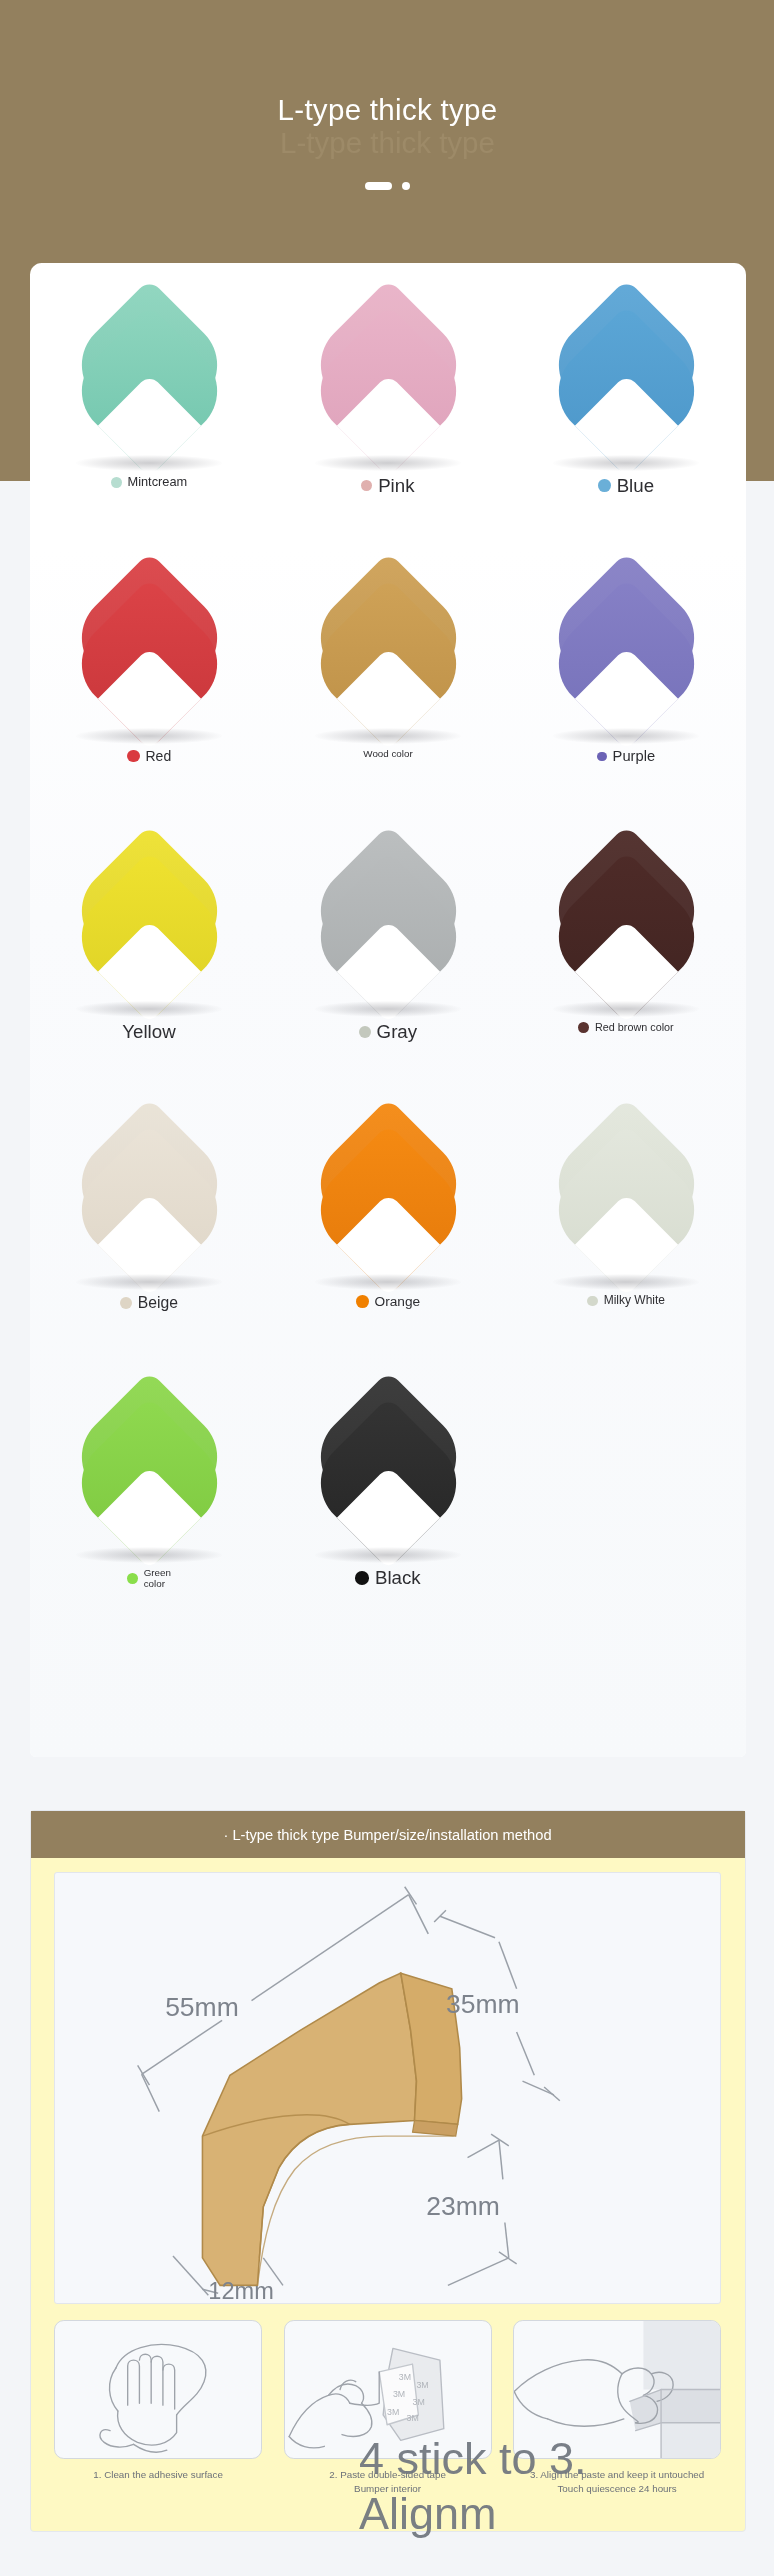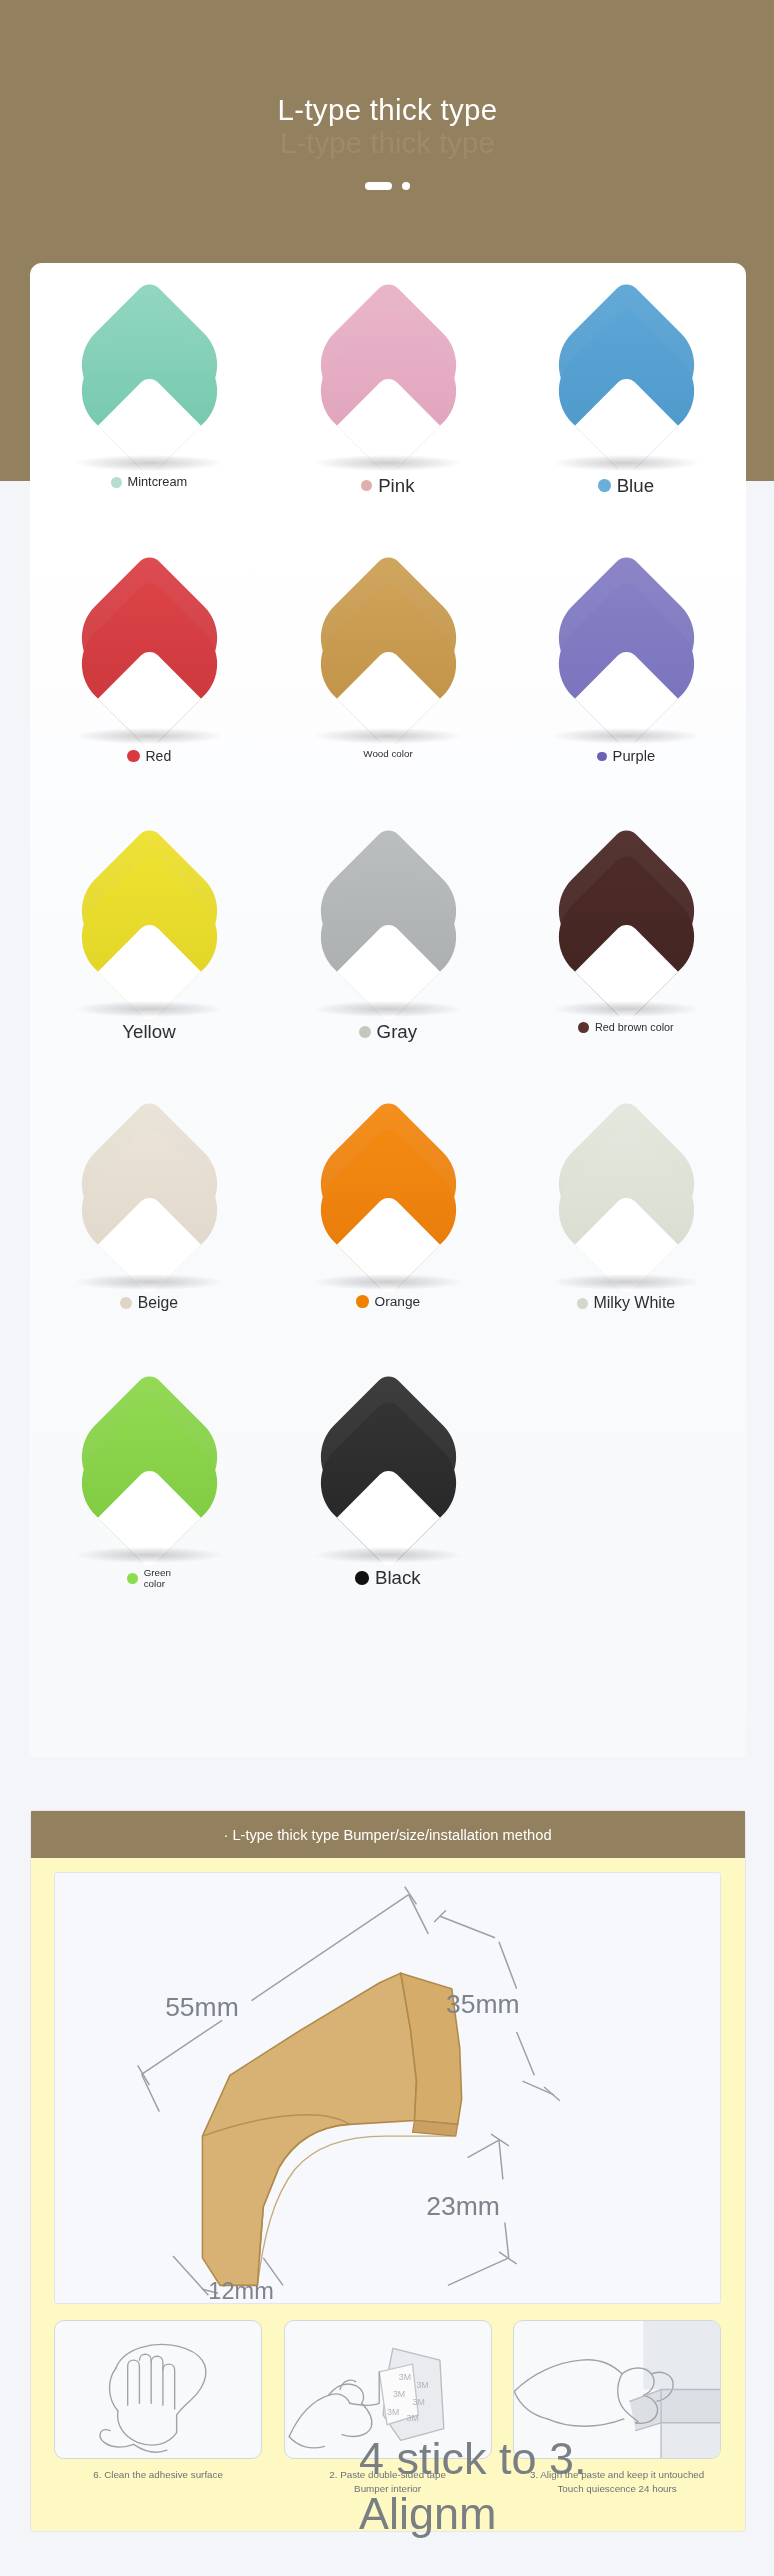--- a/index.html
+++ b/index.html
@@ -284,21 +284,21 @@
           <span class="swatch" style="width: 12.8px; height: 12.8px; background: rgb(240, 128, 0);"></span>
           <span class="label-text">Orange</span>
         </div>
       </div>
       <div class="cell c2">
         <div class="guard">
           <div class="chev back" style="background: linear-gradient(135deg, rgb(227, 231, 221), rgb(213, 218, 205));"></div>
           <div class="chev front" style="background: linear-gradient(135deg, rgb(227, 231, 221), rgb(213, 218, 205));"></div>
         </div>
         <div class="shadow"></div>
-        <div class="label" style="font-size: 16px;">
+        <div class="label" style="font-size: 12px;">
           <span class="swatch" style="width: 10.8px; height: 10.8px; background: rgb(211, 216, 203);"></span>
           <span class="label-text">Milky White</span>
         </div>
       </div>
     </div>
     <div class="row">
       <div class="cell c0">
         <div class="guard">
           <div class="chev back" style="background: linear-gradient(135deg, rgb(143, 217, 79), rgb(124, 199, 63));"></div>
           <div class="chev front" style="background: linear-gradient(135deg, rgb(143, 217, 79), rgb(124, 199, 63));"></div>
@@ -391,21 +391,21 @@
             <path d="M74 46 L74 86 M74 46 C74 38 86 38 86 46 L86 84"></path>
             <path d="M86 40 C86 32 98 32 98 40 L98 84"></path>
             <path d="M98 42 C98 34 110 34 110 42 L110 86"></path>
             <path d="M110 50 C110 42 122 42 122 50 L122 90"></path>
             <path d="M64 92 C62 106 70 118 84 124 C100 130 116 126 124 114 L124 96"></path>
             <path d="M56 112 C46 108 42 118 50 124 C58 130 70 130 80 126"></path>
             <path d="M80 126 C92 134 104 136 114 132"></path>
           </g>
         </svg>
       </div>
-      <div class="step-cap">6. Clean the adhesive surface</div>
+      <div class="step-cap">1. Clean the adhesive surface</div>
     </div>
 
     <div class="step">
       <div class="step-frame">
         <svg width="208" height="139" viewBox="0 0 212 142">
           <g fill="none" stroke="#9ea3aa" stroke-width="1.4" stroke-linecap="round" stroke-linejoin="round">
             <path d="M110 28 L158 40 L162 110 L118 122 L100 96 L104 58 Z" fill="#e9ebee" stroke="#b9bdc4"></path>
             <path d="M96 52 L130 44 L136 96 L104 106 Z" fill="#fbfbfc" stroke="#c3c7cd"></path>
             <path d="M4 118 C14 96 26 82 44 76 C54 72 62 76 66 84"></path>
             <path d="M44 76 C52 66 62 62 72 66 C80 70 82 78 78 84"></path>

